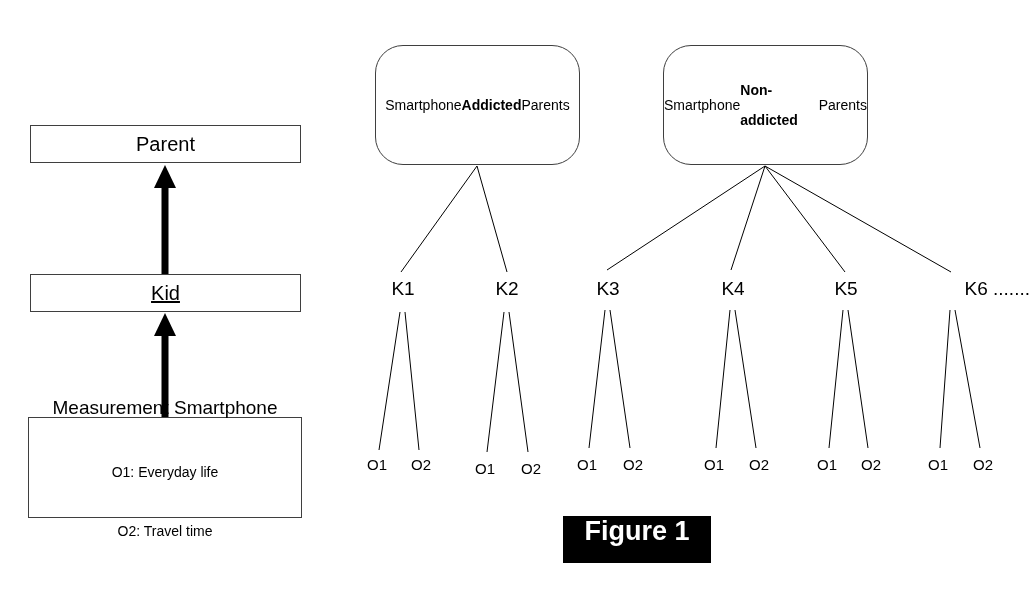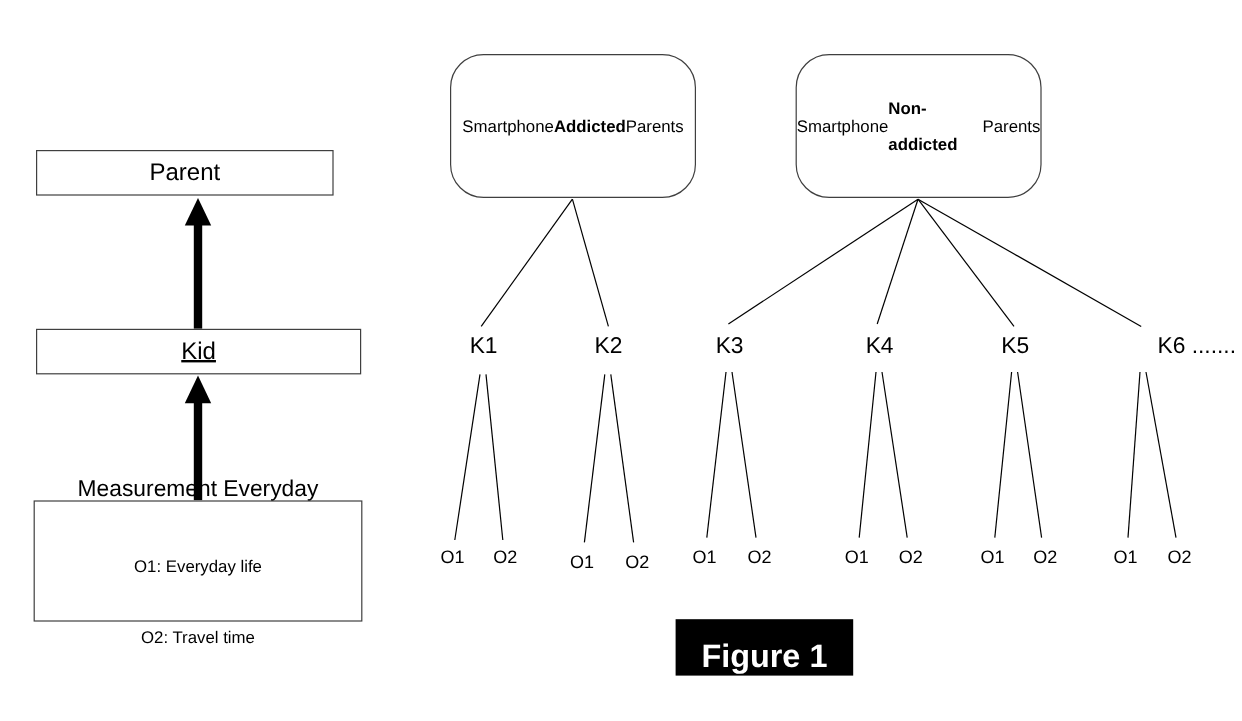--- a/index.html
+++ b/index.html
@@ -24,21 +24,21 @@
 
   .box {
     position: absolute;
     border: 1px solid #3f3f3f;
     background: #ffffff;
     display: flex;
     align-items: center;
     justify-content: center;
     font-size: 20px;
   }
-  .parent-box { left: 30px; top: 125px; width: 248px; height: 38px; }
+  .parent-box { left: 30px; top: 125px; width: 271px; height: 38px; }
   .kid-box    { left: 30px; top: 274px; width: 271px; height: 38px; text-decoration: underline; }
   .measurement-box {
     left: 28px; top: 417px; width: 274px; height: 101px;
     flex-direction: column;
   }
   .measurement-title { font-size: 19px; line-height: 26px; margin-bottom: 2px; }
   .measurement-item  { font-size: 14px; line-height: 19px; margin-top: 40px; }
 
   .rounded-box {
     position: absolute;
@@ -74,21 +74,21 @@
     text-align: center;
   }
 
   .figure-box {
     position: absolute;
     left: 563px; top: 516px;
     width: 148px; height: 47px;
     background: #000000;
     color: #ffffff;
     display: flex;
-    align-items: flex-end;
+    align-items: flex-start;
     justify-content: center;
     font-size: 27px;
     font-weight: bold;
   }
 </style>
 </head>
 <body>
 
 <div class="canvas">
 
@@ -138,21 +138,21 @@
 
   <div class="box parent-box">
     <span>Parent</span>
   </div>
 
   <div class="box kid-box">
     <span>Kid</span>
   </div>
 
   <div class="box measurement-box">
-    <div class="measurement-title">Measurement Everyday</div>
+    <div class="measurement-title">Measurement Smartphone</div>
     <div class="measurement-item">O1: Everyday life</div>
     <div class="measurement-item">O2: Travel time</div>
   </div>
 
   <div class="rounded-box addicted-box">
     <div>Smartphone</div>
     <div class="bold">Addicted</div>
     <div>Parents</div>
   </div>
 

